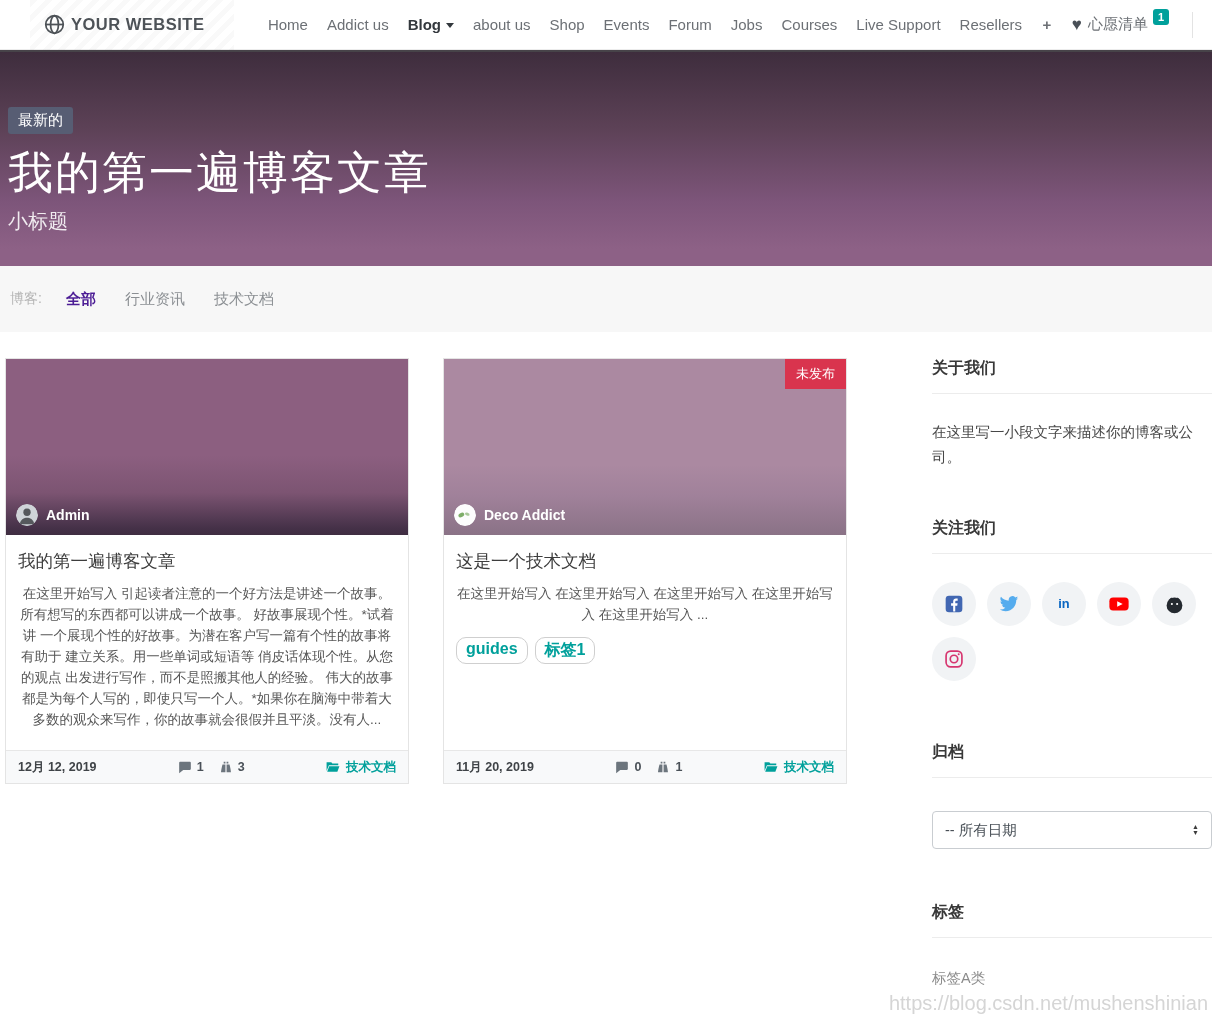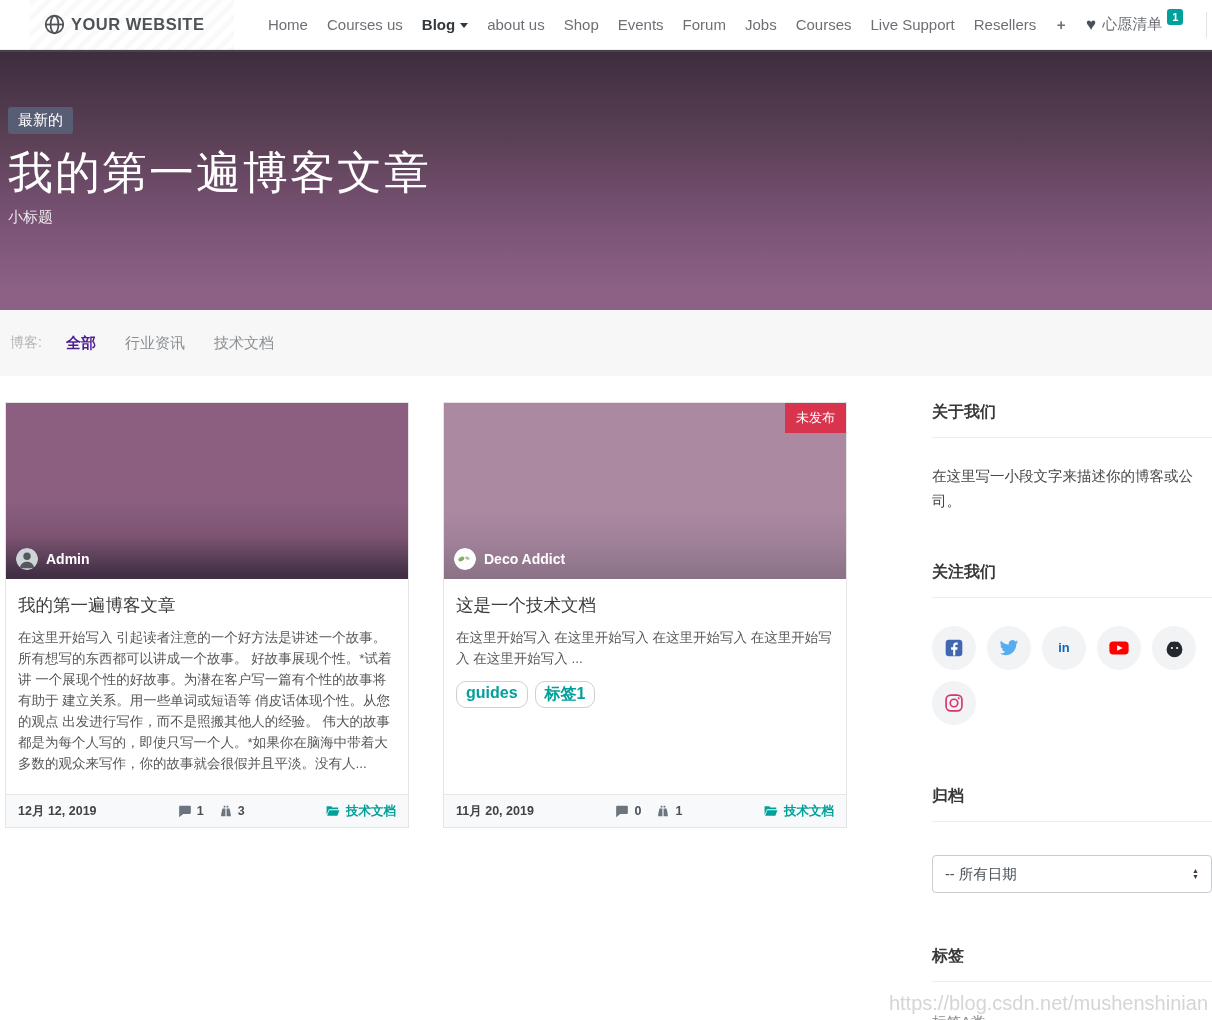--- a/index.html
+++ b/index.html
@@ -35,30 +35,30 @@
   .heart { font-size:17px; color:#495057; margin-right:1px; }
   .wl-badge {
     background:#00a09b; color:#fff; font-size:11px; font-weight:bold;
     padding:2px 5px; border-radius:3px; transform:translateY(-8px); display:inline-block;
   }
   .nav-divider { width:1px; height:26px; background:#e3e3e3; margin:0 13px; }
   .admin-link { color:#33383d; font-weight:bold; }
 
   
   .hero {
-    height:260px; border-top:2px solid #474349;
+    height:216px; border-top:2px solid #474349;
     background:linear-gradient(180deg,#3e2d3d 0%,#5c4156 35%,#7d557a 70%,#8d6186 92%,#8d6186 100%);
     padding:55px 11px 0 8px; color:#fff;
   }
   .hero-badge {
     display:inline-block; background:#575d73; color:#fff; font-size:15px;
     padding:4px 10px; border-radius:3px;
   }
   .hero-title { font-size:45px; font-weight:400; letter-spacing:2px; margin:14px 0 10px 0; line-height:1.1; }
-  .hero-sub { font-size:15px; color:rgba(255,255,255,.88); }
+  .hero-sub { font-size:20px; color:rgba(255,255,255,.88); }
 
   
   .filter-bar {
     height:66px; background:#f7f7f7; display:flex; align-items:center; padding-left:10px;
     font-size:15px;
   }
   .filter-label { color:#b4b4b4; font-size:14px; margin-right:24px; }
   .filter-bar a { color:#8b8f93; margin-right:29px; }
   .filter-bar a.active { color:#4c1d95; font-weight:bold; }
 
@@ -74,21 +74,21 @@
   .cover-2 { background:linear-gradient(180deg,#ab89a1 0%,#ab89a1 60%,#a0819a 78%,#8a7286 100%);padding-left:37px; }
   .author-row { position:absolute; left:10px; bottom:9px; display:flex; align-items:center; gap:8px; }
   .avatar { width:22px; height:22px; border-radius:50%; overflow:hidden; flex:none; }
   .author-name { color:#fff; font-size:14px; font-weight:bold; }
   .unpub-badge {
     position:absolute; top:0; right:0; background:#d9344e; color:#fff;
     font-size:13px; padding:6px 11px;
   }
   .card-body { padding:14px 12px 10px 12px; flex:1; overflow:hidden; }
   .post-title { font-size:17.5px; font-weight:400; color:#3d3d3d; margin-bottom:10px; }
-  .post-excerpt { font-size:13.5px; color:#565656; line-height:1.56; }
+  .post-excerpt { font-size:13.5px; color:#565656; line-height:1.56;text-align:center; }
   .tags-row { margin-top:12px; display:flex; gap:7px; }
   .tag-pill {
     border:1px solid #cfcfcf; border-radius:10px; padding:2px 9px;
     font-size:16px; font-weight:bold; color:#00a09b; background:#fff; display:inline-block;
   }
   .card-footer {
     background:#f8f9fa; border-top:1px solid #e7e7e7; padding:8px 12px;
     display:flex; align-items:center; justify-content:space-between; flex:none; height:33px;
   }
   .post-date { font-size:12.5px; font-weight:bold; color:#3f4347; }
@@ -133,21 +133,21 @@
   <div class="brand">
     <svg width="21" height="21" viewBox="0 0 24 24" fill="none" stroke="#4d5257" stroke-width="2">
       <circle cx="12" cy="12" r="10"></circle>
         <ellipse cx="12" cy="12" rx="4.5" ry="10"></ellipse>
         <path d="M2 12h20"></path>
     </svg>
     <span>YOUR WEBSITE</span>
   </div>
   <nav class="nav-links">
     <a>Home</a>
-    <a>Courses us</a>
+    <a>Addict us</a>
     <a class="active">
       <span>Blog</span>
       <span class="caret"></span>
     </a>
     <a>about us</a>
     <a>Shop</a>
     <a>Events</a>
     <a>Forum</a>
     <a>Jobs</a>
     <a>Courses</a>

